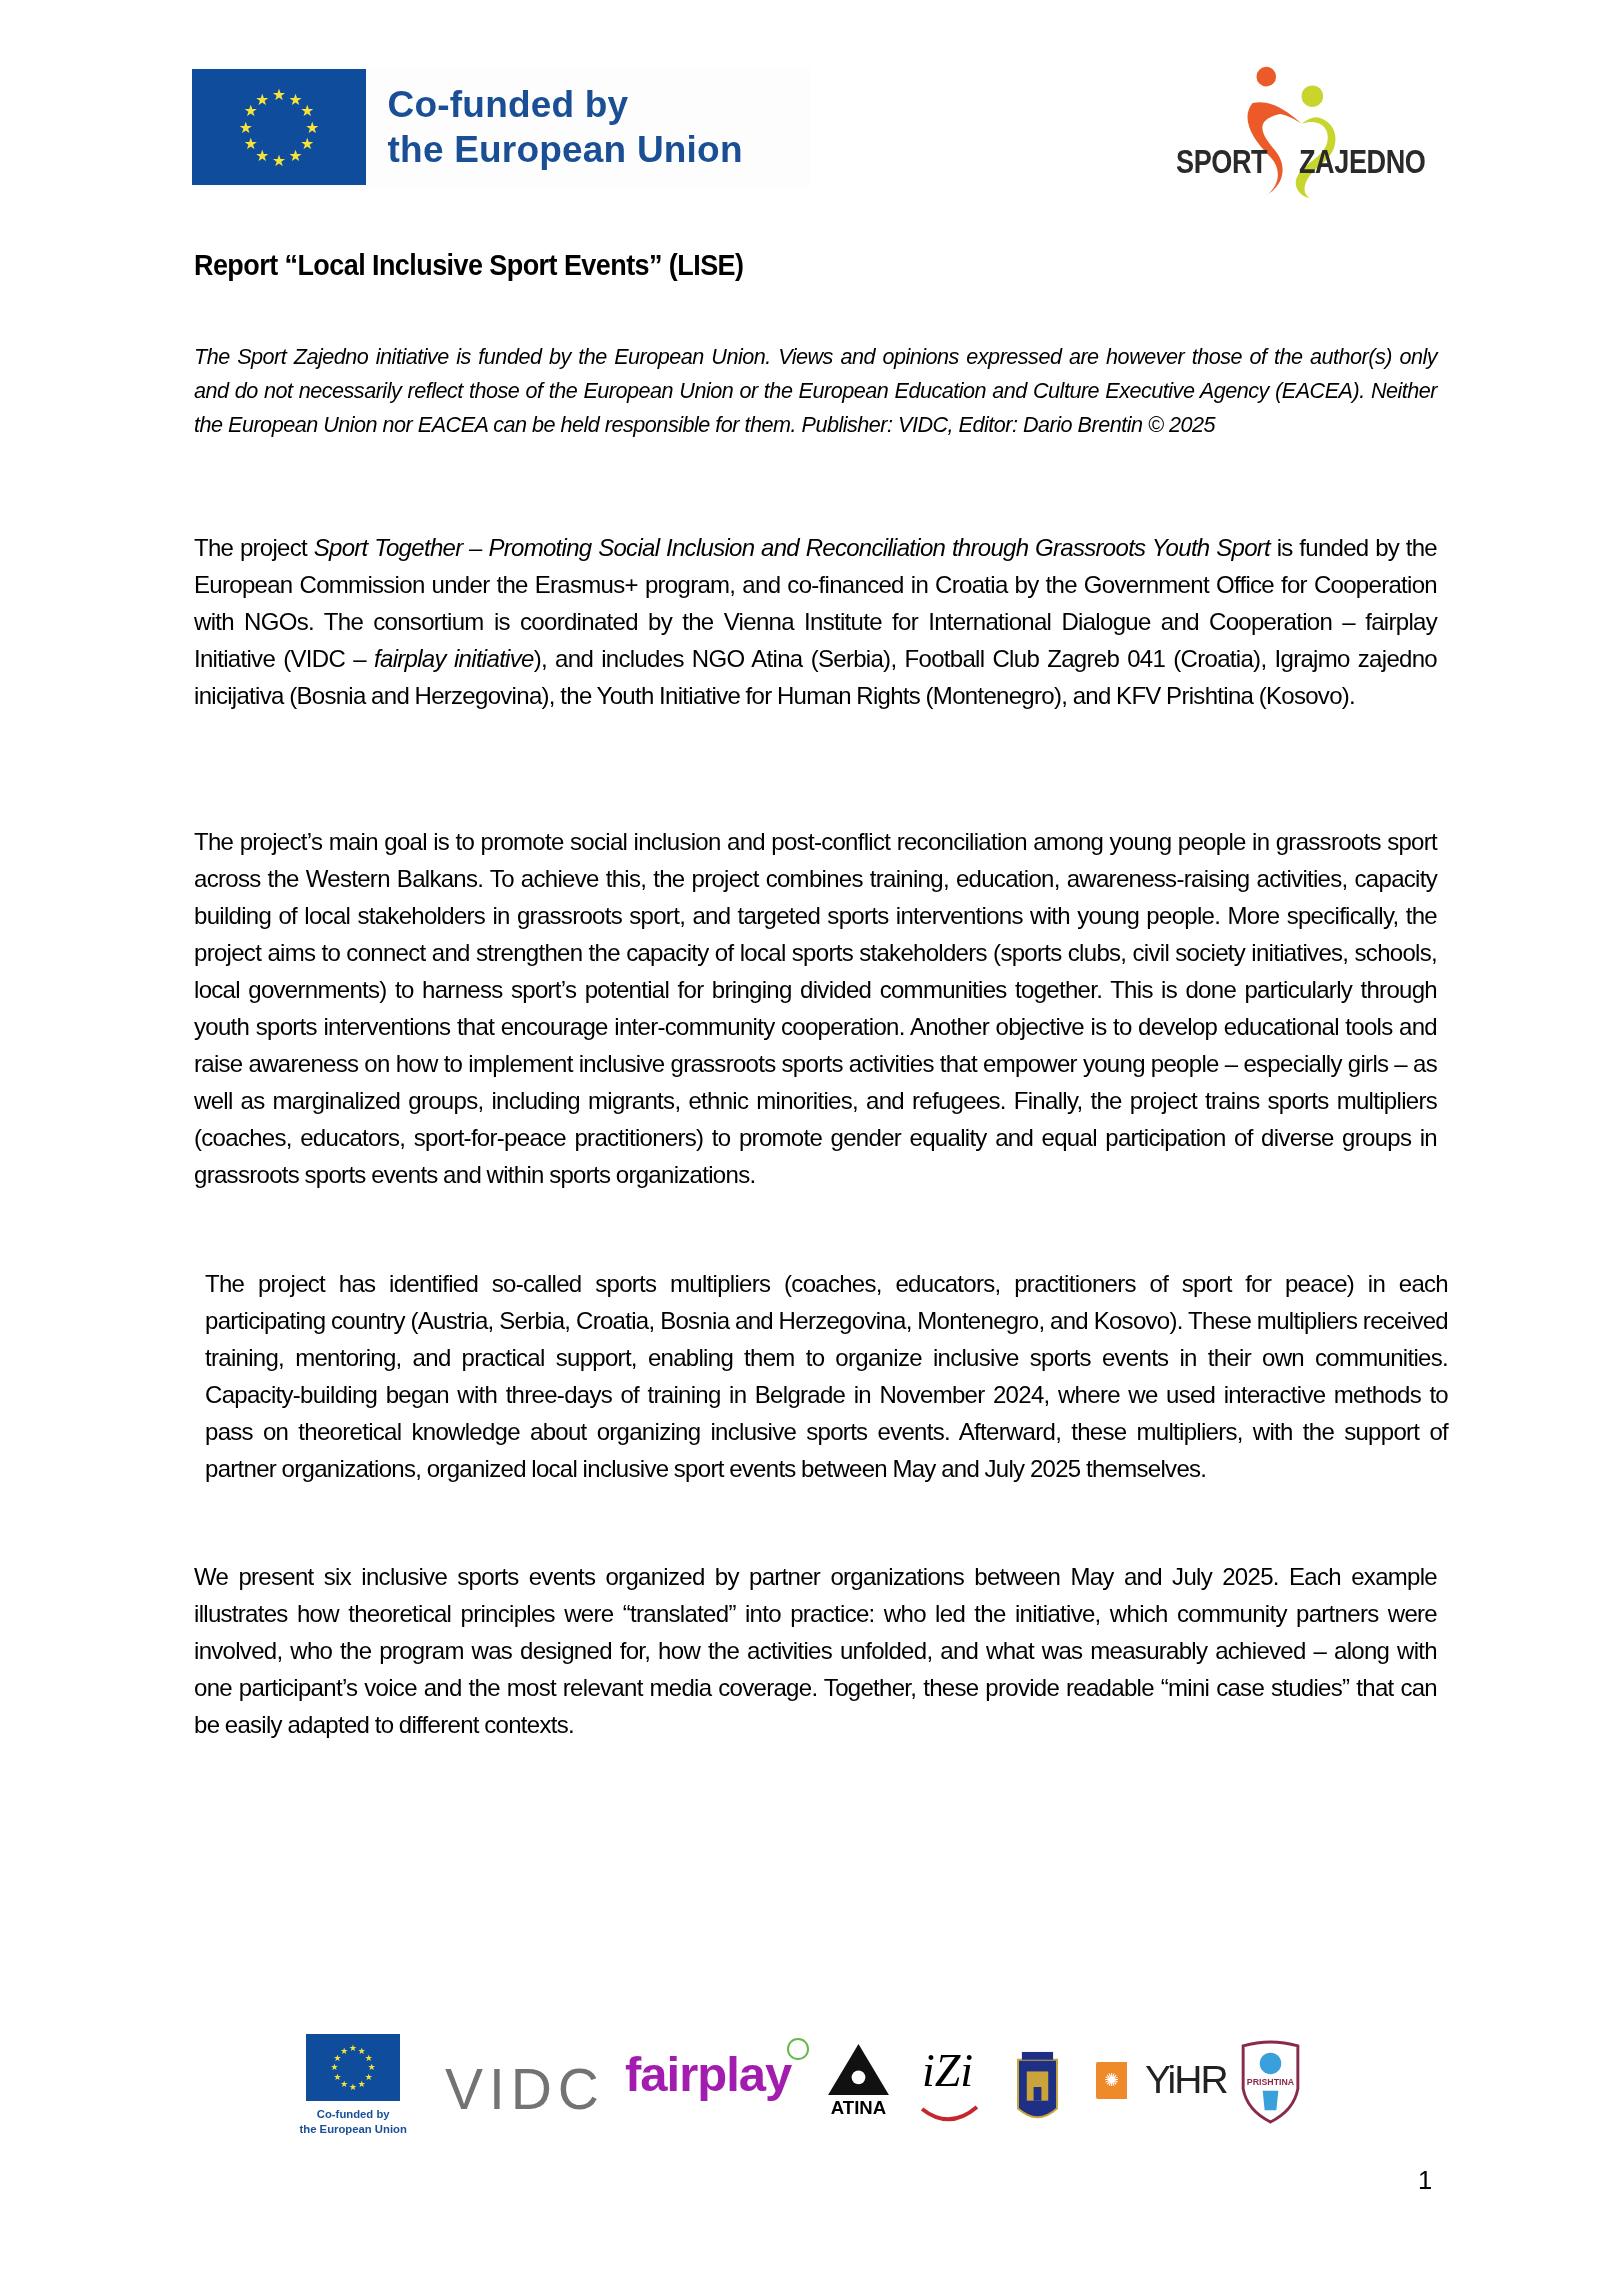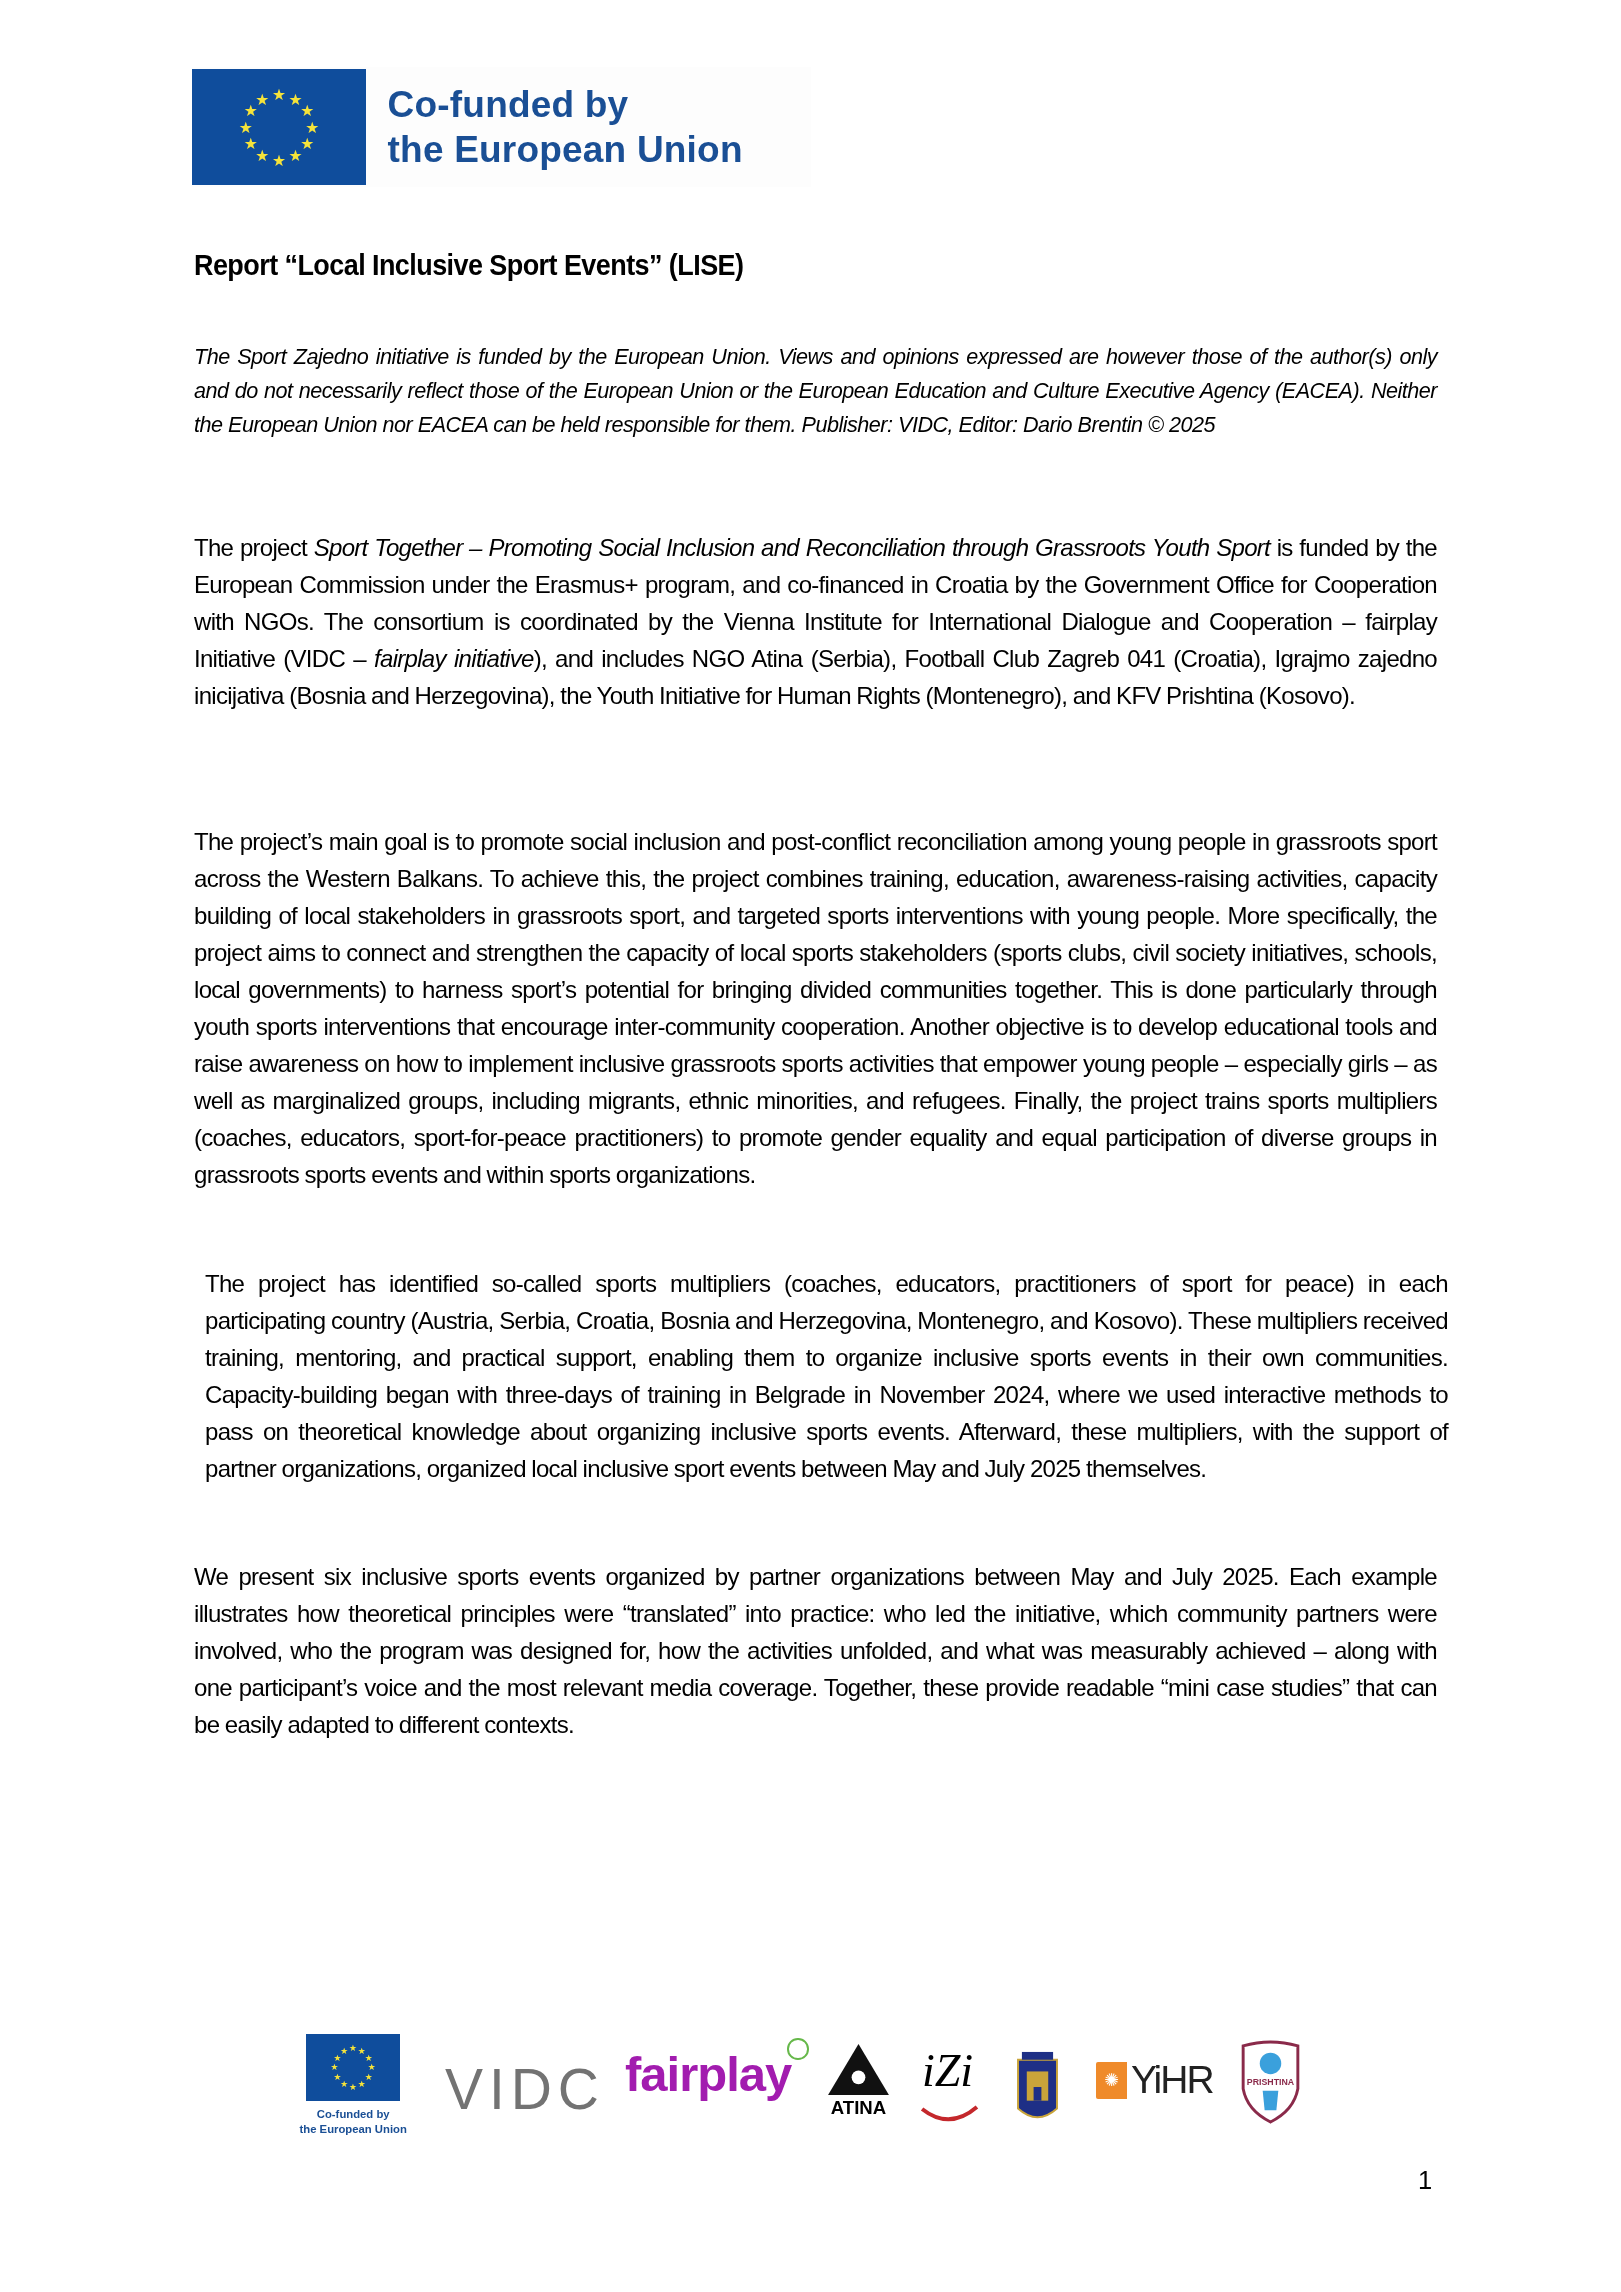--- a/index.html
+++ b/index.html
@@ -31,21 +31,21 @@
   .eu-small { left:0; top:0; width:94px; height:67px; background:#0f4d9c; }
   .eu-small-cap { position:absolute; left:-11.8px; top:73px; width:118px; text-align:center; color:#1a4f95; font-weight:bold; font-size:11.3px; line-height:14.7px; }
   .vidc { left:139px; top:22px; font-size:57px; color:#737373; letter-spacing:5.9px; font-weight:normal; }
   .fairplay { left:319px; top:11.8px; font-size:49px; color:#a21caf; font-weight:bold; font-family:"Liberation Sans", sans-serif; letter-spacing:-1px; }
   .atina { left:518px; top:7.8px; width:69px; height:88px; }
   .atina-text { position:absolute; left:0; top:55px; width:69px; text-align:center; font-weight:bold; font-size:18.6px; }
   .izi { left:616px; top:9.8px; font-size:46px; font-style:italic; font-family:"Liberation Serif", serif;text-align:center; }
   .crest { left:708px; top:15.7px; width:47px; height:76px; }
   .yihr { left:790px; top:21.6px; height:49px; display:flex; align-items:center; }
   .yihr-box { width:31px; height:37px; background:#ef8a2a; border-radius:2px 0 0 2px; display:flex; align-items:center; justify-content:center; color:#fff; font-size:17.6px; }
-  .yihr-text { font-size:39px; color:#222; margin-left:4px; letter-spacing:-2px; }
+  .yihr-text { font-size:39px; color:#222; margin-left:18px; letter-spacing:-2px; }
   .prishtina { left:933px; top:5.9px; width:63px; height:84px; }
 
   .page-number { position:absolute; left:1418px; top:2166px; font-size:25.5px; }
 </style>
 </head>
 <body>
 
 <div class="page">
 
   <div class="eu-top">
@@ -67,20 +67,30 @@
           <text x="72" y="36" font-size="16" text-anchor="middle">★</text>
         </g>
       </svg>
     </div>
     <div class="eu-top-text">
       <div>Co-funded by</div>
       <div>the European Union</div>
     </div>
   </div>
 
+  <div class="sz-logo">
+    <svg width="265" height="147" viewBox="0 0 270 150" style="position:absolute;left:0;top:0;">
+      <circle cx="96" cy="18" r="10" fill="#ec5a2a"></circle>
+      <circle cx="143" cy="38" r="11" fill="#c7d52c"></circle>
+      <path d="M82 45 C70 60, 80 80, 100 100 C112 112, 110 130, 95 140 C115 128, 118 108, 104 92 C90 76, 84 62, 110 56 C120 58, 126 62, 132 66 C120 55, 100 40, 82 45 Z" fill="#ec5a2a"></path>
+      <path d="M132 66 C150 60, 162 70, 158 86 C152 104, 128 108, 126 126 C126 134, 132 140, 140 142 C128 132, 140 116, 156 104 C172 90, 170 66, 150 60 C144 58, 138 62, 132 66 Z" fill="#c7d52c"></path>
+    </svg>
+    <span class="sz-word" style="left:3.9px; top:84px;">SPORT</span>
+    <span class="sz-word" style="left:127px; top:84px;">ZAJEDNO</span>
+  </div>
 
   <div class="title">Report “Local Inclusive Sport Events” (LISE)</div>
 
   <div class="disclaimer last-line">The Sport Zajedno initiative is funded by the European Union. Views and opinions expressed are however those of the author(s) only and do not necessarily reflect those of the European Union or the European Education and Culture Executive Agency (EACEA). Neither the European Union nor EACEA can be held responsible for them. Publisher: VIDC, Editor: Dario Brentin © 2025</div>
 
   <div class="para p1 last-line">
     <span>The project </span><em>Sport Together – Promoting Social Inclusion and Reconciliation through Grassroots Youth Sport</em><span> is funded by the European Commission under the Erasmus+ program, and co-financed in Croatia by the Government Office for Cooperation with NGOs. The consortium is coordinated by the Vienna Institute for International Dialogue and Cooperation – fairplay Initiative (VIDC – </span><em>fairplay initiative</em><span>), and includes NGO Atina (Serbia), Football Club Zagreb 041 (Croatia), Igrajmo zajedno inicijativa (Bosnia and Herzegovina), the Youth Initiative for Human Rights (Montenegro), and KFV Prishtina (Kosovo).</span>
   </div>
 
   <div class="para p2 last-line">The project’s main goal is to promote social inclusion and post-conflict reconciliation among young people in grassroots sport across the Western Balkans. To achieve this, the project combines training, education, awareness-raising activities, capacity building of local stakeholders in grassroots sport, and targeted sports interventions with young people. More specifically, the project aims to connect and strengthen the capacity of local sports stakeholders (sports clubs, civil society initiatives, schools, local governments) to harness sport’s potential for bringing divided communities together. This is done particularly through youth sports interventions that encourage inter-community cooperation. Another objective is to develop educational tools and raise awareness on how to implement inclusive grassroots sports activities that empower young people – especially girls – as well as marginalized groups, including migrants, ethnic minorities, and refugees. Finally, the project trains sports multipliers (coaches, educators, sport-for-peace practitioners) to promote gender equality and equal participation of diverse groups in grassroots sports events and within sports organizations.</div>

